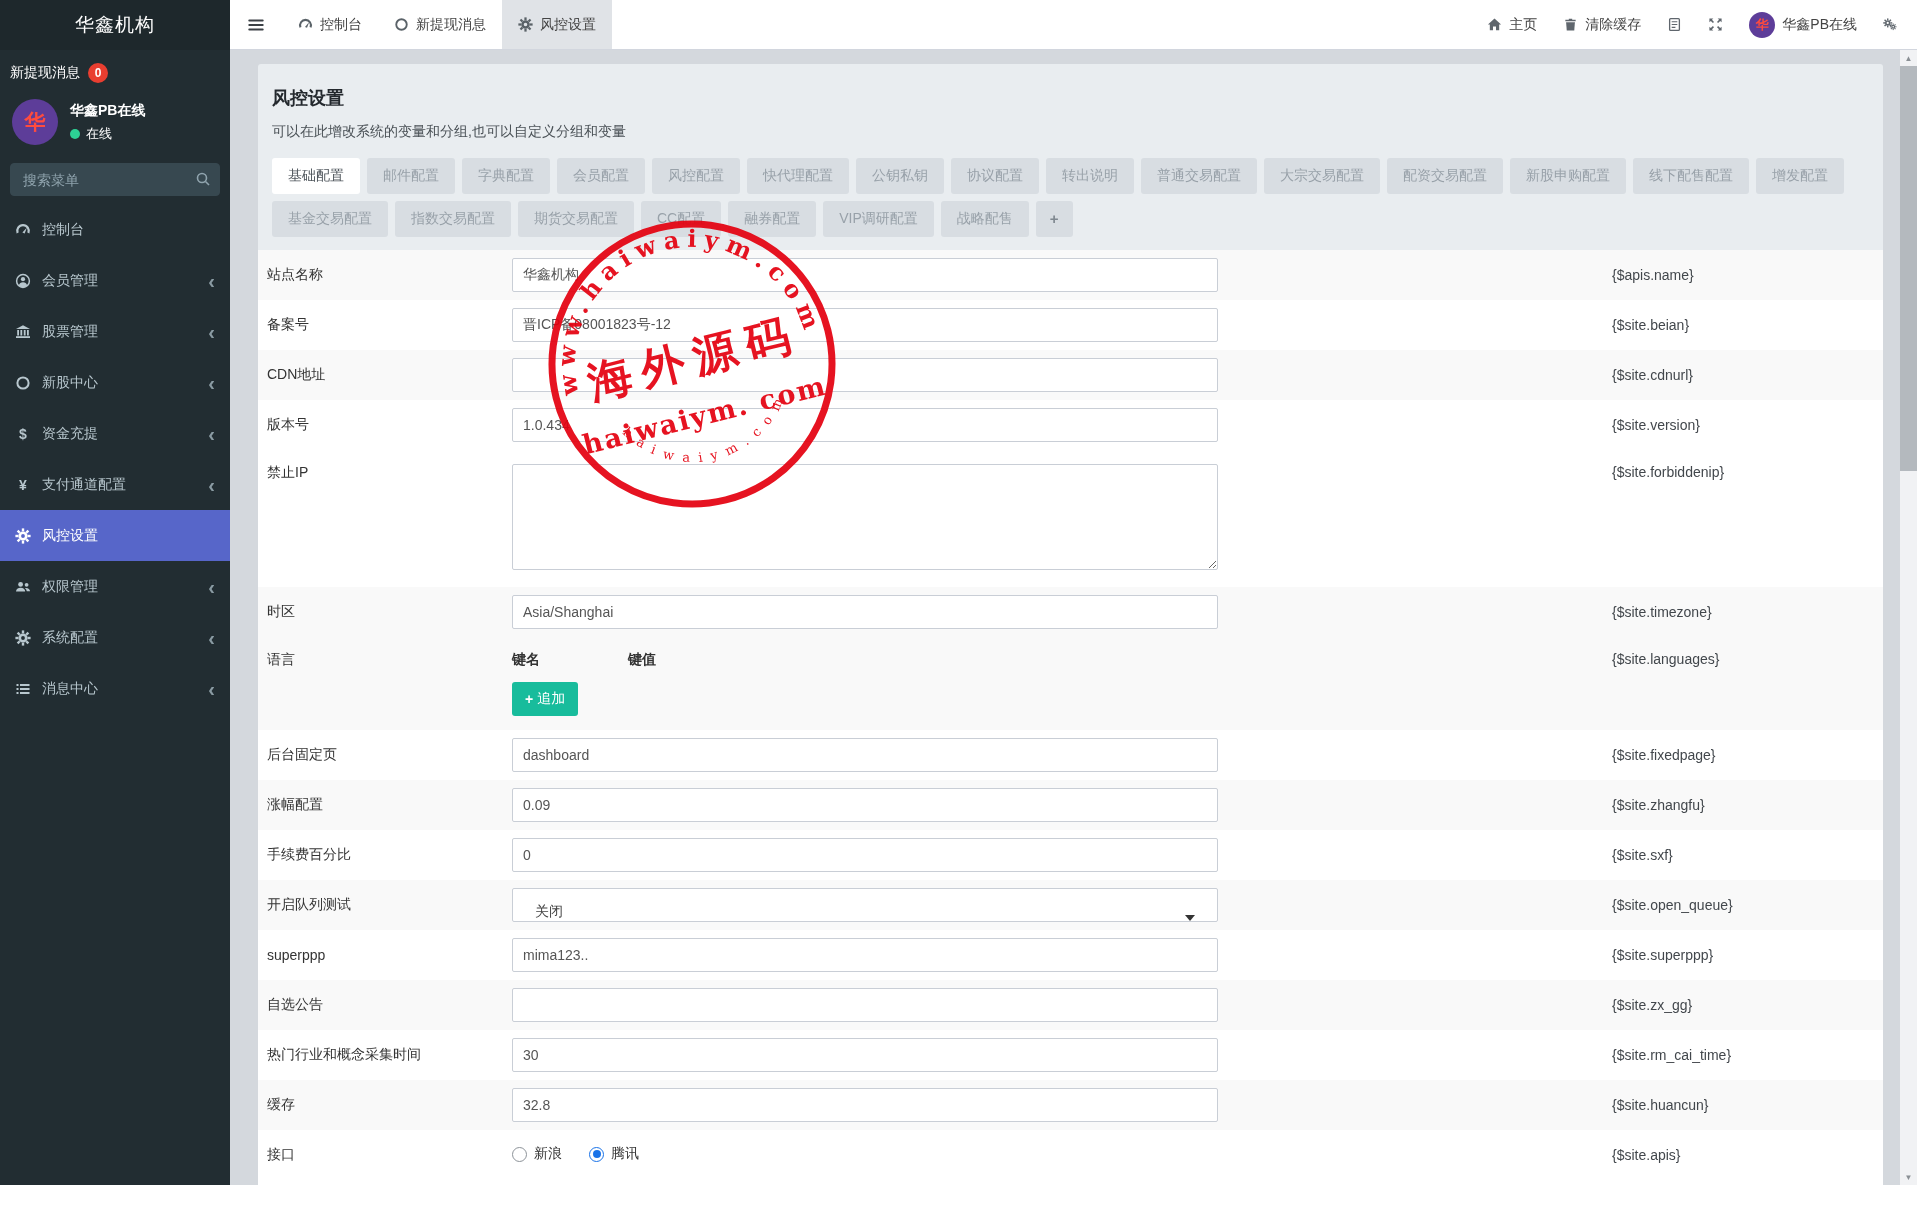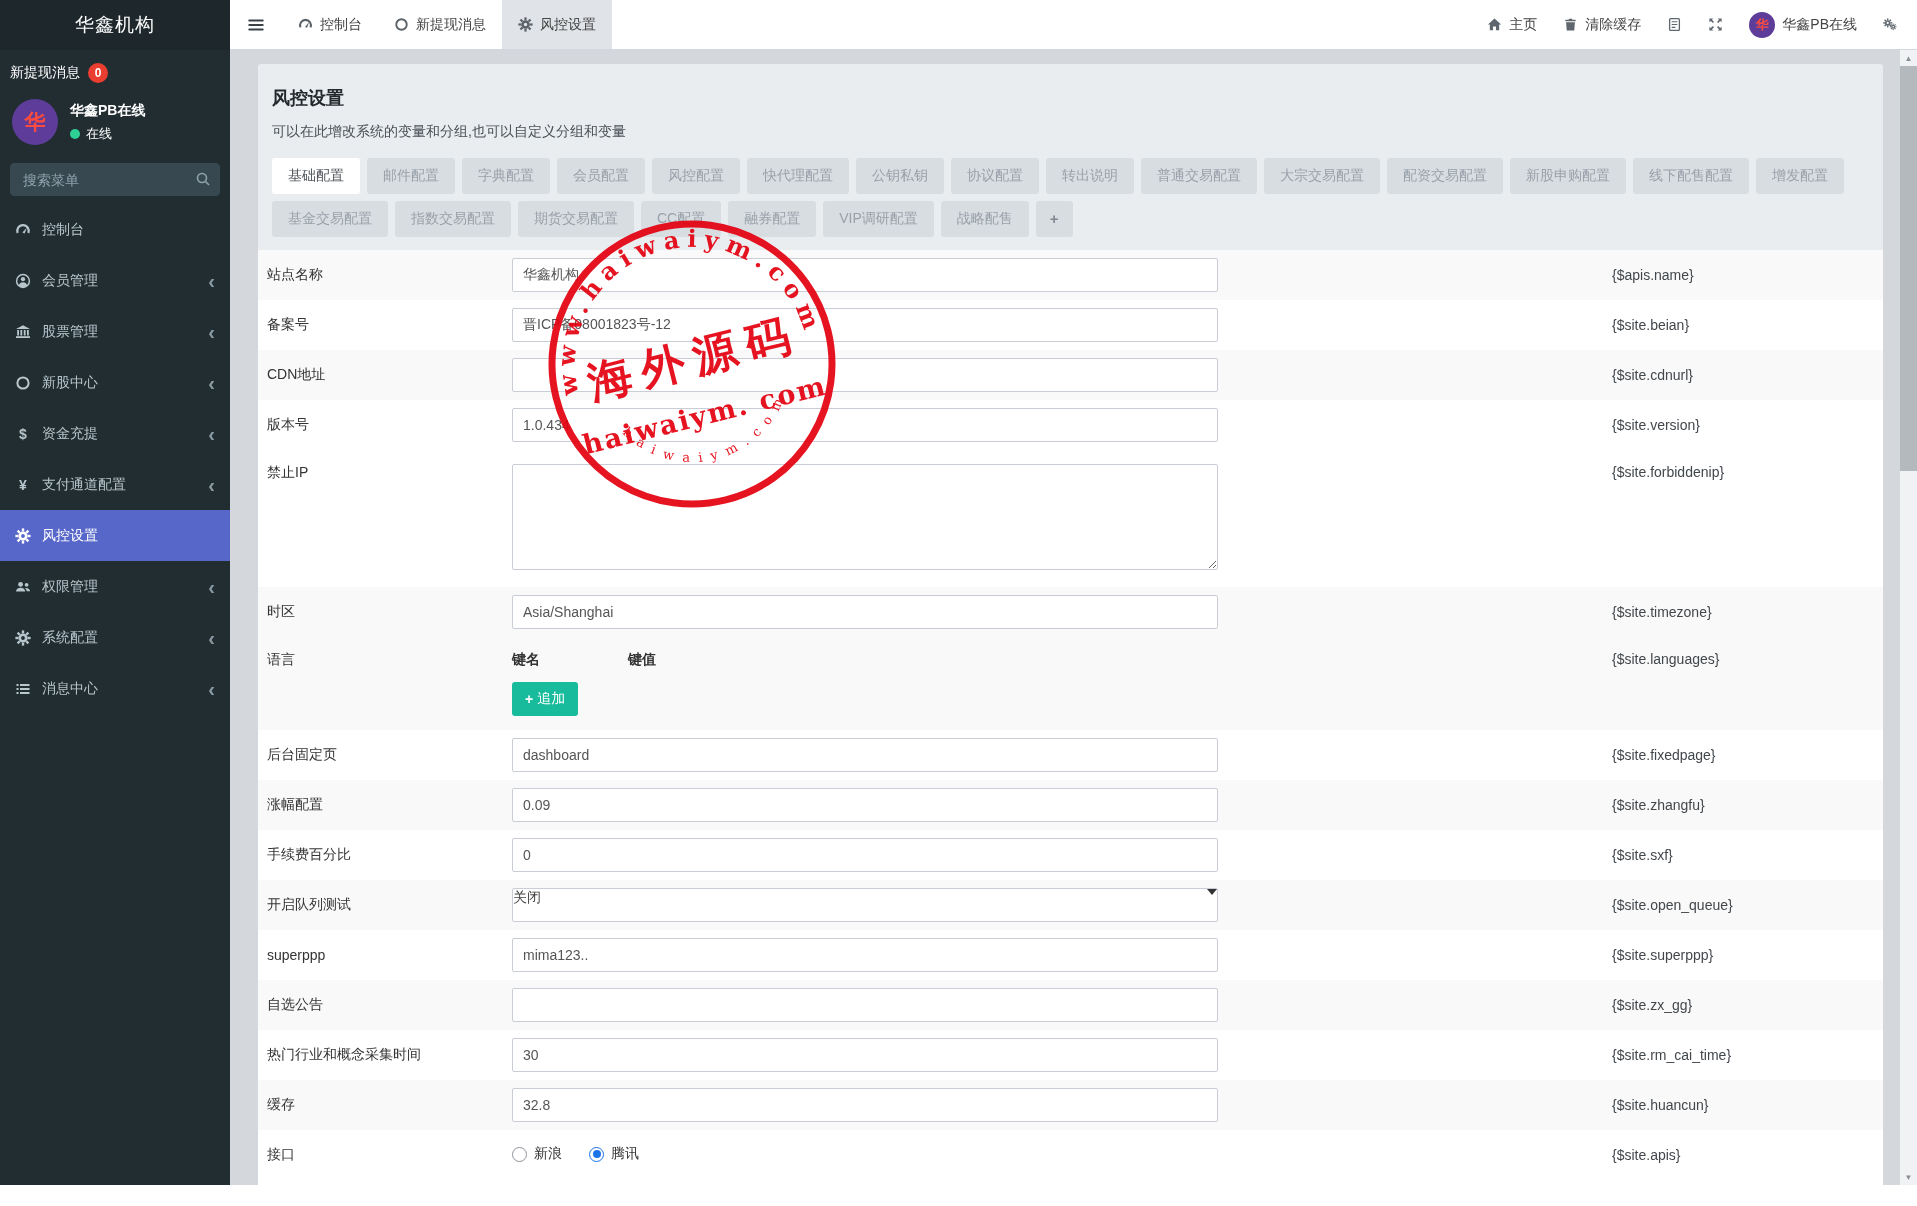--- a/index.html
+++ b/index.html
@@ -63,21 +63,21 @@
   .form{background:#fff;min-height:1100px;padding-bottom:20px;}
   .frow{display:grid;grid-template-columns:245px 1100px 1fr;align-items:center;min-height:50px;padding-left:9px;}
   .frow.odd{background:#f9f9f9;}
   .fhead{min-height:53px;font-weight:bold;}
   .fhead .fcell{color:#333;font-size:14px;}
   .flabel{font-size:14px;color:#333;padding-right:10px;}
   .fvar{font-size:14px;color:#42474c;}
   .tinput{width:706px;height:34px;border:1px solid #c9ced6;border-radius:2px;padding:0 10px;font-size:14px;color:#555;background:#fff;font-family:inherit;outline:none;}
   .tarea{width:706px;height:106px;border:1px solid #c9ced6;border-radius:2px;padding:6px 10px;font-size:14px;color:#555;background:#fff;font-family:inherit;resize:vertical;outline:none;}
   .type-textarea,.type-kv{align-items:flex-start;padding-top:14px;padding-bottom:14px;}
-  .select{width:706px;height:34px;border:1px solid #c9ced6;border-radius:2px;background:#fff;display:flex;align-items:flex-start;justify-content:space-between;padding:0 0;font-size:14px;color:#444;cursor:pointer;}
+  .select{width:706px;height:34px;border:1px solid #c9ced6;border-radius:2px;background:#fff;display:flex;align-items:flex-end;justify-content:space-between;padding:0 22px;font-size:14px;color:#444;cursor:pointer;}
   .caret{width:0;height:0;border-left:5px solid transparent;border-right:5px solid transparent;border-top:6px solid #333;display:inline-block;}
   .kvh{display:flex;margin-bottom:13px;}
   .kvlabel{font-weight:bold;font-size:14px;color:#333;}
   .kvlabel:first-child{width:116px;}
   .btn-add{background:var(--button-green);color:#fff;border:none;border-radius:3px;padding:8px 13px;font-size:14px;display:inline-flex;align-items:center;gap:4px;font-family:inherit;cursor:pointer;}
   .btn-add .plus{font-weight:bold;font-size:14px;}
   .ropt{display:inline-flex;align-items:center;gap:7px;margin-right:27px;font-size:14px;color:#333;cursor:pointer;}
   .radio{width:15px;height:15px;border-radius:50%;border:1.5px solid #8d9399;background:#fff;display:inline-block;position:relative;}
   .radio.checked{border-color:var(--radio-blue);}
   .radio.checked::after{content:"";position:absolute;left:2.5px;top:2.5px;right:2.5px;bottom:2.5px;background:var(--radio-blue);border-radius:50%;}

